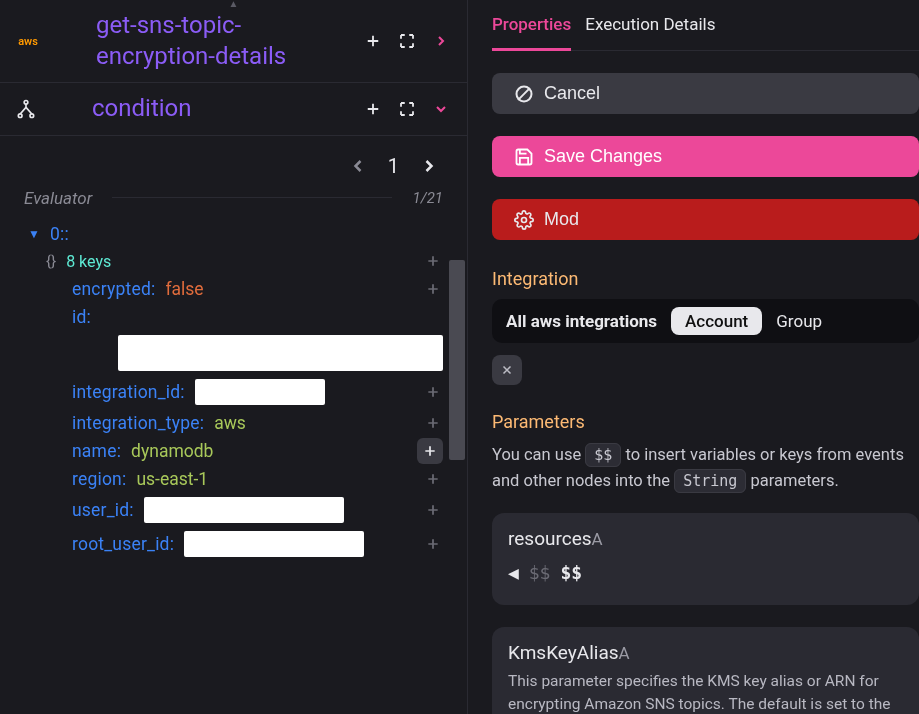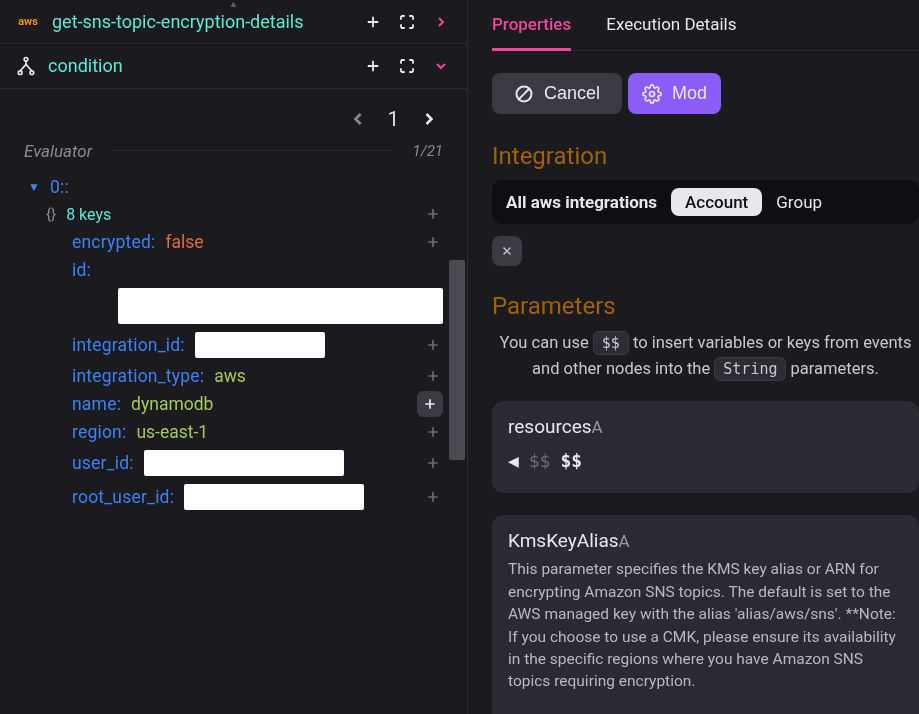--- a/index.html
+++ b/index.html
@@ -40,23 +40,24 @@
     width: 24px; height: 16px;
     display:flex; align-items:center; justify-content:center;
     font-size: 11px; color:#ff9900; font-weight:600;
   }
   .node-icon-branch {
     width: 20px; height: 20px;
     display:flex; align-items:center; justify-content:center;
   }
   .node-title {
     flex: 1;
-    font-size: 18px;
-    color: #5eead4;
+    font-size: 24px;
+    color: #8b5cf6;
     line-height: 1.3;
+    margin-left: 44px;
   }
   .node-actions {
     display:flex; gap:14px; align-items:center;
   }
   .plus-icon, .expand-icon, .chevron { display:inline-flex; align-items:center; justify-content:center; width:20px; height:20px; color:#e8e8ec; }
   .chevron-right { color:#ec4899; }
   .chevron-down-cond { color:#ec4899; }
 
   .evaluator-body {
     flex:1; overflow:hidden;
@@ -110,43 +111,43 @@
   .left-scroll-thumb {
     position:absolute; right:2px; top:260px; width:16px; height:200px;
     background:#4a4a52; border-radius:2px;
   }
   .left-top-caret {
     position:absolute; left:50%; top:-2px; transform:translateX(-50%);
     color:#5a5a64; font-size:10px;
   }
 
   
-  .tabs { display:flex; gap:35px; border-bottom:1px solid #2a2a32; margin-bottom:22px; }
+  .tabs { display:flex; gap:14px; border-bottom:1px solid #2a2a32; margin-bottom:22px; }
   .tab { padding:0 0 14px 0; font-size:17px; color:#e8e8ec; cursor:pointer; }
   .tab.active { color:#ec4899; border-bottom:3px solid #ec4899; margin-bottom:-1px; font-weight:500; }
 
-  .btn-row { display:flex; gap:6px; margin-bottom:28px; }
+  .btn-row { display:flex; gap:22px; margin-bottom:28px;flex-direction:column; }
   .btn {
     display:flex; align-items:center; gap:10px;
     padding:10px 22px; border-radius:8px; font-size:18px; font-weight:500;
     cursor:pointer; border:none;
   }
   .btn-cancel { background:#3a3a42; color:#e8e8ec; }
   .btn-save { background:#ec4899; color:#fff; }
-  .btn-more { background:#8b5cf6; color:#e8e8ec; padding:10px 14px; }
-
-  .section-label { font-size:24px; color:#a16207; margin-bottom:10px; }
+  .btn-more { background:#b91c1c; color:#e8e8ec; padding:10px 22px; }
+
+  .section-label { font-size:18px; color:#fdba74; margin-bottom:10px; }
   .integration-row { display:flex; align-items:center; gap:14px; background:#0f0f13; border-radius:10px; padding:8px 14px; margin-bottom:12px; font-size:17px; }
   .int-all { color:#e8e8ec;font-weight:bold; }
   .int-account { background:#e8e8ec; color:#111; padding:4px 14px; border-radius:8px; font-weight:500; }
   .int-group { color:#e8e8ec; }
   .close-chip { display:inline-flex; align-items:center; justify-content:center; width:30px; height:30px; background:#3a3a42; border-radius:8px; color:#bcbcc4; }
 
   .params-section { margin-top:26px; }
-  .params-desc { font-size:16.5px; color:#c8c8d0; line-height:1.55; margin:10px 0 20px 0;text-align:center; }
+  .params-desc { font-size:16.5px; color:#c8c8d0; line-height:1.55; margin:10px 0 20px 0; }
   .code-chip { background:#2c2c34; padding:2px 8px; border-radius:6px; font-family:ui-monospace,Menlo,monospace; font-size:15px; border:1px solid #3a3a42; }
 
   .param-box { background:#2a2a32; border-radius:12px; padding:14px 16px 16px 16px; margin-bottom:22px; }
   .param-head { display:flex; align-items:center; margin-bottom:6px; }
   .param-name { font-size:19px; color:#e8e8ec; }
   .param-a { color:#9a9aa4; font-size:17px; }
   .param-help { font-size:15.5px; color:#b8b8c2; line-height:1.45; margin-bottom:16px; }
   .param-value-row { display:flex; align-items:center; gap:10px; background:#1f1f27; border-radius:10px; padding:10px 12px; }
   .param-value-row-inline { background:transparent; padding:6px 0; }
   .pv-caret { color:#e8e8ec; font-size:14px; }
@@ -338,20 +339,27 @@
   </div>
 
   <div class="btn-row">
     <button class="btn btn-cancel">
       <svg width="20" height="20" viewBox="0 0 24 24" fill="none" stroke="currentColor" stroke-width="2.4">
           <circle cx="12" cy="12" r="9"></circle>
           <path d="M5 19L19 5"></path>
         </svg>
       <span>Cancel</span>
     </button>
+    <button class="btn btn-save">
+      <svg width="20" height="20" viewBox="0 0 24 24" fill="none" stroke="currentColor" stroke-width="2.2">
+          <path d="M19 21H5a2 2 0 0 1-2-2V5a2 2 0 0 1 2-2h11l5 5v11a2 2 0 0 1-2 2z"></path>
+          <path d="M17 21v-8H7v8M7 3v5h8"></path>
+        </svg>
+      <span>Save Changes</span>
+    </button>
     <button class="btn btn-more">
       <svg width="20" height="20" viewBox="0 0 24 24" fill="none" stroke="currentColor" stroke-width="2">
           <circle cx="12" cy="12" r="3"></circle>
           <path d="M19.4 15a1.65 1.65 0 0 0 .33 1.82l.06.06a2 2 0 1 1-2.83 2.83l-.06-.06a1.65 1.65 0 0 0-1.82-.33 1.65 1.65 0 0 0-1 1.51V21a2 2 0 0 1-4 0v-.09a1.65 1.65 0 0 0-1-1.51 1.65 1.65 0 0 0-1.82.33l-.06.06a2 2 0 1 1-2.83-2.83l.06-.06a1.65 1.65 0 0 0 .33-1.82 1.65 1.65 0 0 0-1.51-1H3a2 2 0 0 1 0-4h.09a1.65 1.65 0 0 0 1.51-1 1.65 1.65 0 0 0-.33-1.82l-.06-.06a2 2 0 1 1 2.83-2.83l.06.06a1.65 1.65 0 0 0 1.82.33h0a1.65 1.65 0 0 0 1-1.51V3a2 2 0 0 1 4 0v.09a1.65 1.65 0 0 0 1 1.51h0a1.65 1.65 0 0 0 1.82-.33l.06-.06a2 2 0 1 1 2.83 2.83l-.06.06a1.65 1.65 0 0 0-.33 1.82v0a1.65 1.65 0 0 0 1.51 1H21a2 2 0 0 1 0 4h-.09a1.65 1.65 0 0 0-1.51 1z"></path>
         </svg>
       <span>Mod</span>
     </button>
   </div>
 
   <div class="section-label">Integration</div>

